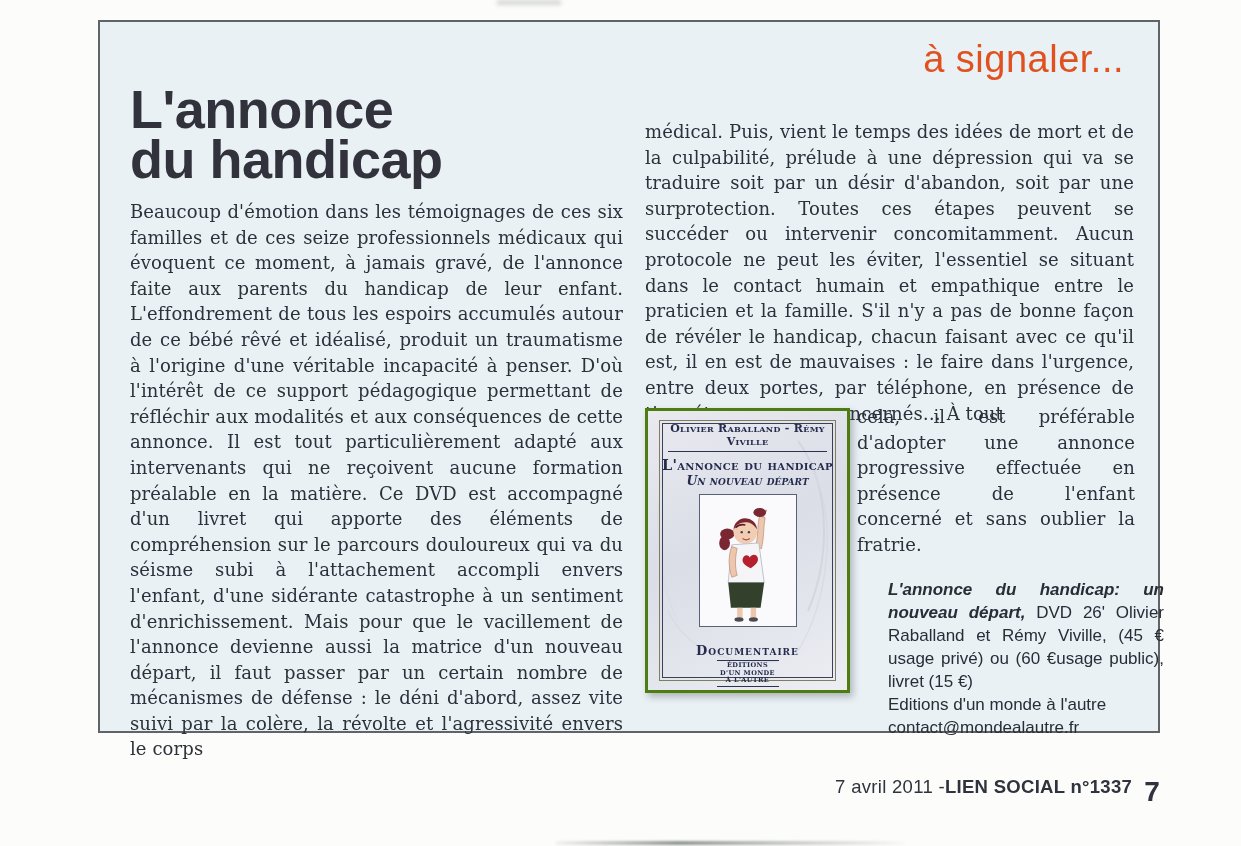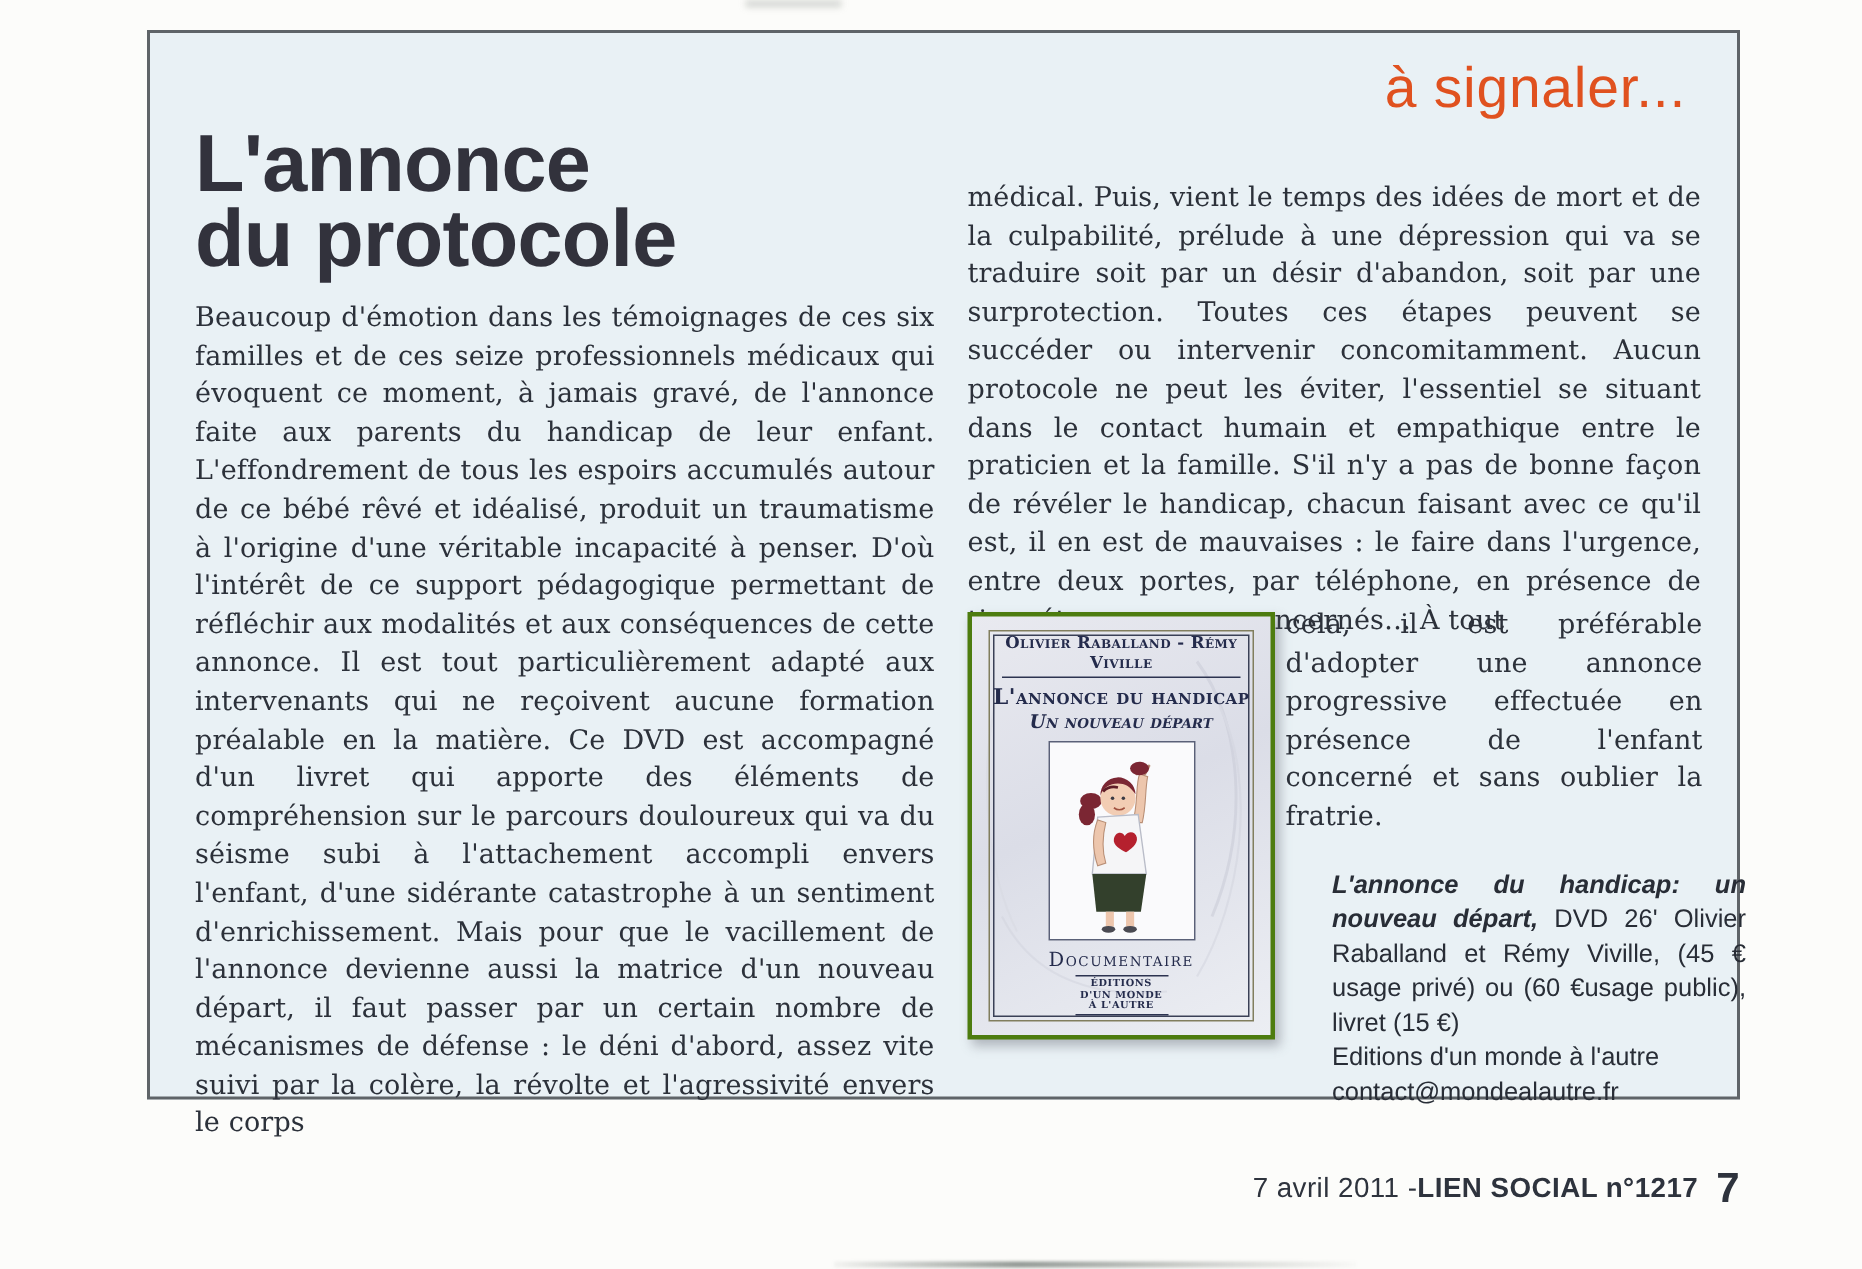--- a/index.html
+++ b/index.html
@@ -67,41 +67,41 @@
     font-size:11px;letter-spacing:0.3px;
   }
   .cover-rule{width:82%;margin:3px auto 4px;border:0;border-top:1px solid #2c3350;}
   .cover-title{font-variant:small-caps;font-weight:bold;font-size:14.5px;letter-spacing:0.3px;}
   .cover-subtitle{font-variant:small-caps;font-weight:bold;font-style:italic;font-size:12.5px;}
   .cover-art{
     width:96px;height:131px;margin:6px auto 0;
     border:1px solid #5a6078;background:#fafafc;
     display:flex;align-items:center;justify-content:center;
   }
-  .cover-genre{margin-top:6px;font-variant:small-caps;font-weight:normal;font-size:13px;letter-spacing:1px;}
+  .cover-genre{margin-top:16px;font-variant:small-caps;font-weight:bold;font-size:13px;letter-spacing:1px;}
   .cover-pub{
     width:62px;margin:2px auto 0;padding:1px 0;
     border-top:1px solid #2c3350;border-bottom:1px solid #2c3350;
     font-size:6.5px;line-height:7.5px;letter-spacing:0.4px;
     text-transform:uppercase;font-weight:bold;
   }
 
   
   .caption{
     position:absolute;left:760px;top:556px;width:276px;
     font-size:17px;line-height:23px;color:#282d36;text-align:justify;margin-left:28px;
   }
   .caption .lead{font-weight:bold;font-style:italic;}
   .caption .plain{font-weight:400;}
   .caption .cap-line{text-align:left;}
 
   
   .footer{
     position:absolute;right:81px;top:776px;
-    font-size:18.5px;color:#2e333d;display:flex;align-items:center;
+    font-size:18.5px;color:#2e333d;display:flex;align-items:flex-start;
     letter-spacing:0.3px;
   }
   .f-mag{font-weight:bold;}
   .f-page{font-weight:bold;font-size:28px;margin-left:12px;}
 
   
   .artifact-bottom{
     position:absolute;left:556px;top:841px;width:348px;height:4px;
     background:linear-gradient(90deg,rgba(70,80,72,0.05),rgba(60,72,66,0.55) 35%,rgba(70,80,72,0.25) 70%,rgba(70,80,72,0.02));
     filter:blur(1px);
@@ -113,21 +113,21 @@
 </style>
 </head>
 <body>
 
 <div class="sheet">
 
   <div class="signal">à signaler...</div>
 
   <div class="title">
     <div>L'annonce</div>
-    <div>du protocole</div>
+    <div>du handicap</div>
   </div>
 
   <div class="bodytext col1">Beaucoup d'émotion dans les témoignages de ces six familles et de ces seize professionnels médicaux qui évoquent ce moment, à jamais gravé, de l'annonce faite aux parents du handicap de leur enfant. L'effondrement de tous les espoirs accumulés autour de ce bébé rêvé et idéalisé, produit un traumatisme à l'origine d'une véritable incapacité à penser. D'où l'intérêt de ce support pédagogique permettant de réfléchir aux modalités et aux conséquences de cette annonce. Il est tout particulièrement adapté aux intervenants qui ne reçoivent aucune formation préalable en la matière. Ce DVD est accompagné d'un livret qui apporte des éléments de compréhension sur le parcours douloureux qui va du séisme subi à l'attachement accompli envers l'enfant, d'une sidérante catastrophe à un sentiment d'enrichissement. Mais pour que le vacillement de l'annonce devienne aussi la matrice d'un nouveau départ, il faut passer par un certain nombre de mécanismes de défense : le déni d'abord, assez vite suivi par la colère, la révolte et l'agressivité envers le corps</div>
 
   <div class="bodytext col2a">médical. Puis, vient le temps des idées de mort et de la culpabilité, prélude à une dépression qui va se traduire soit par un désir d'abandon, soit par une surprotection. Toutes ces étapes peuvent se succéder ou intervenir concomitamment. Aucun protocole ne peut les éviter, l'essentiel se situant dans le contact humain et empathique entre le praticien et la famille. S'il n'y a pas de bonne façon de révéler le handicap, chacun faisant avec ce qu'il est, il en est de mauvaises : le faire dans l'urgence, entre deux portes, par téléphone, en présence de tiers étrangers non concernés… À tout</div>
 
   <div class="dvd-photo">
     <div class="cover">
       <svg class="cover-sketch" viewBox="0 0 199 279" width="199" height="279">
         <path d="M150,30 C180,70 185,140 160,200" stroke="#c7c9d5" stroke-width="2" fill="none"></path>
@@ -186,18 +186,18 @@
       <span class="lead">L'annonce du handicap: un nouveau départ,</span><span class="plain"> DVD 26' Olivier Raballand et Rémy Viville, (45 € usage privé) ou (60 €usage public), livret (15 €)</span>
     </div>
     <div class="cap-line">Editions d'un monde à l'autre</div>
     <div class="cap-line">contact@mondealautre.fr</div>
   </div>
 
 </div>
 
 <div class="footer">
   <span>7 avril 2011 - </span>
-  <span class="f-mag">LIEN SOCIAL n°1217</span>
+  <span class="f-mag">LIEN SOCIAL n°1337</span>
   <span class="f-page">7</span>
 </div>
 
 <div class="artifact-top"></div>
 <div class="artifact-bottom"></div>
 
 </body></html>

